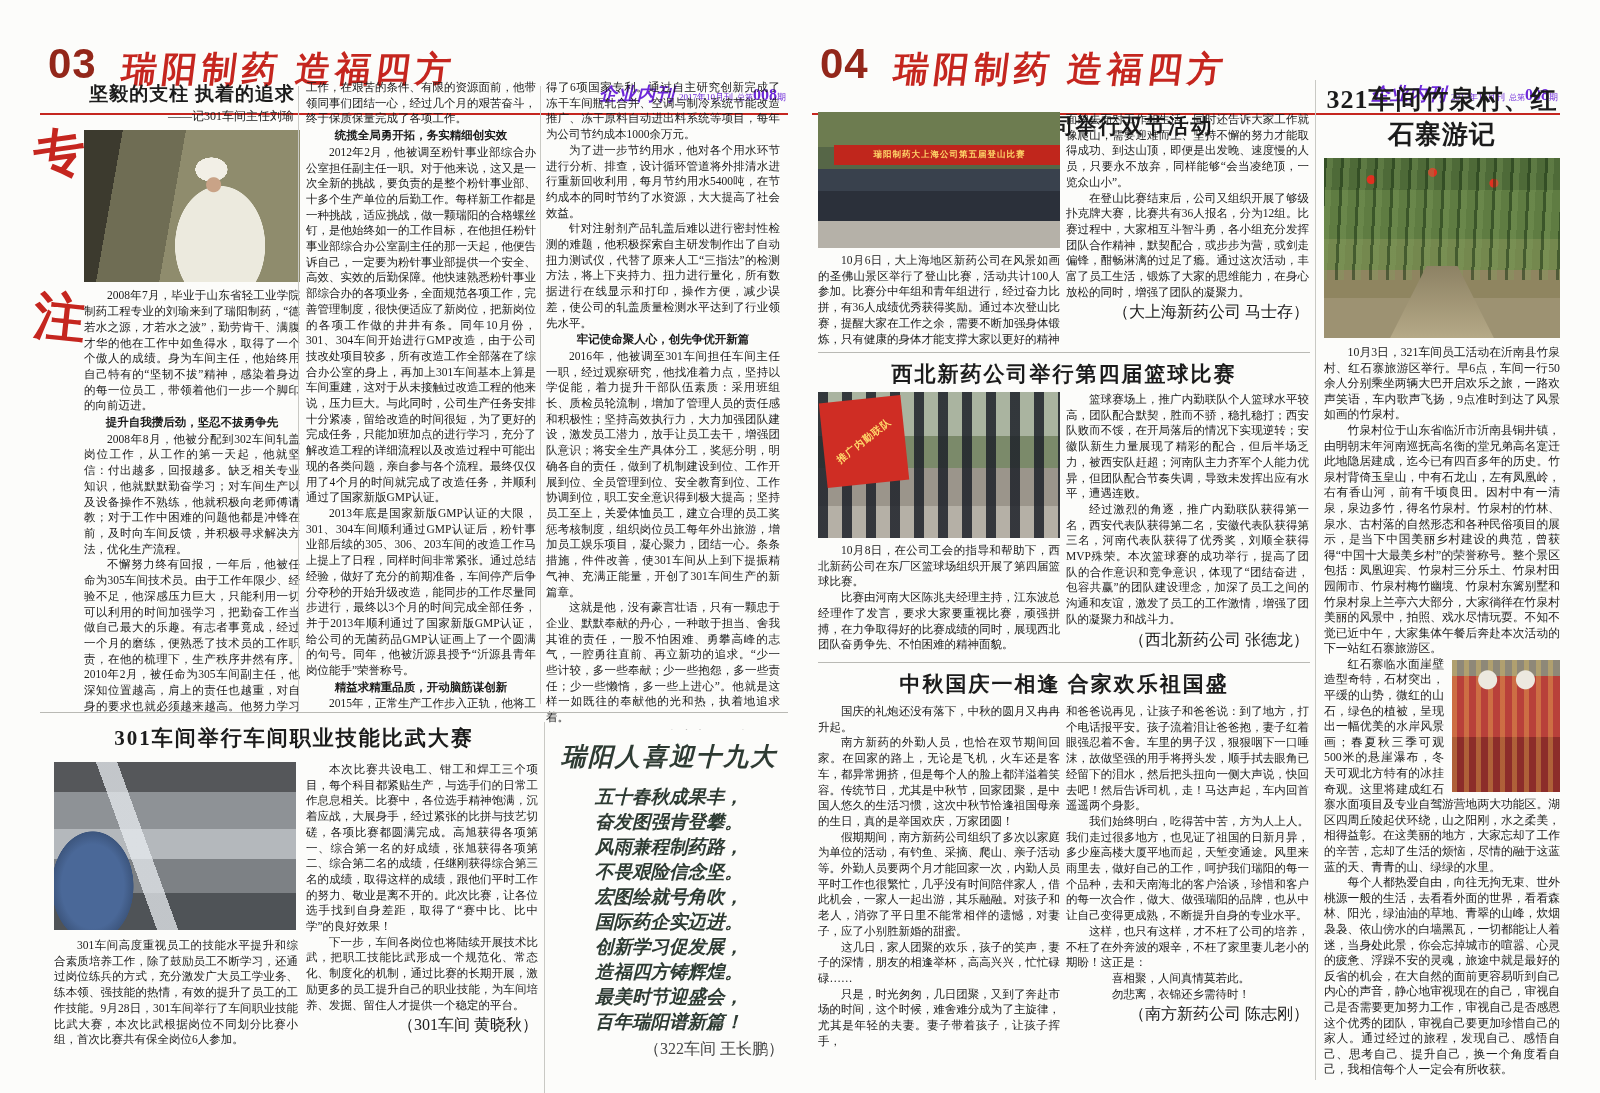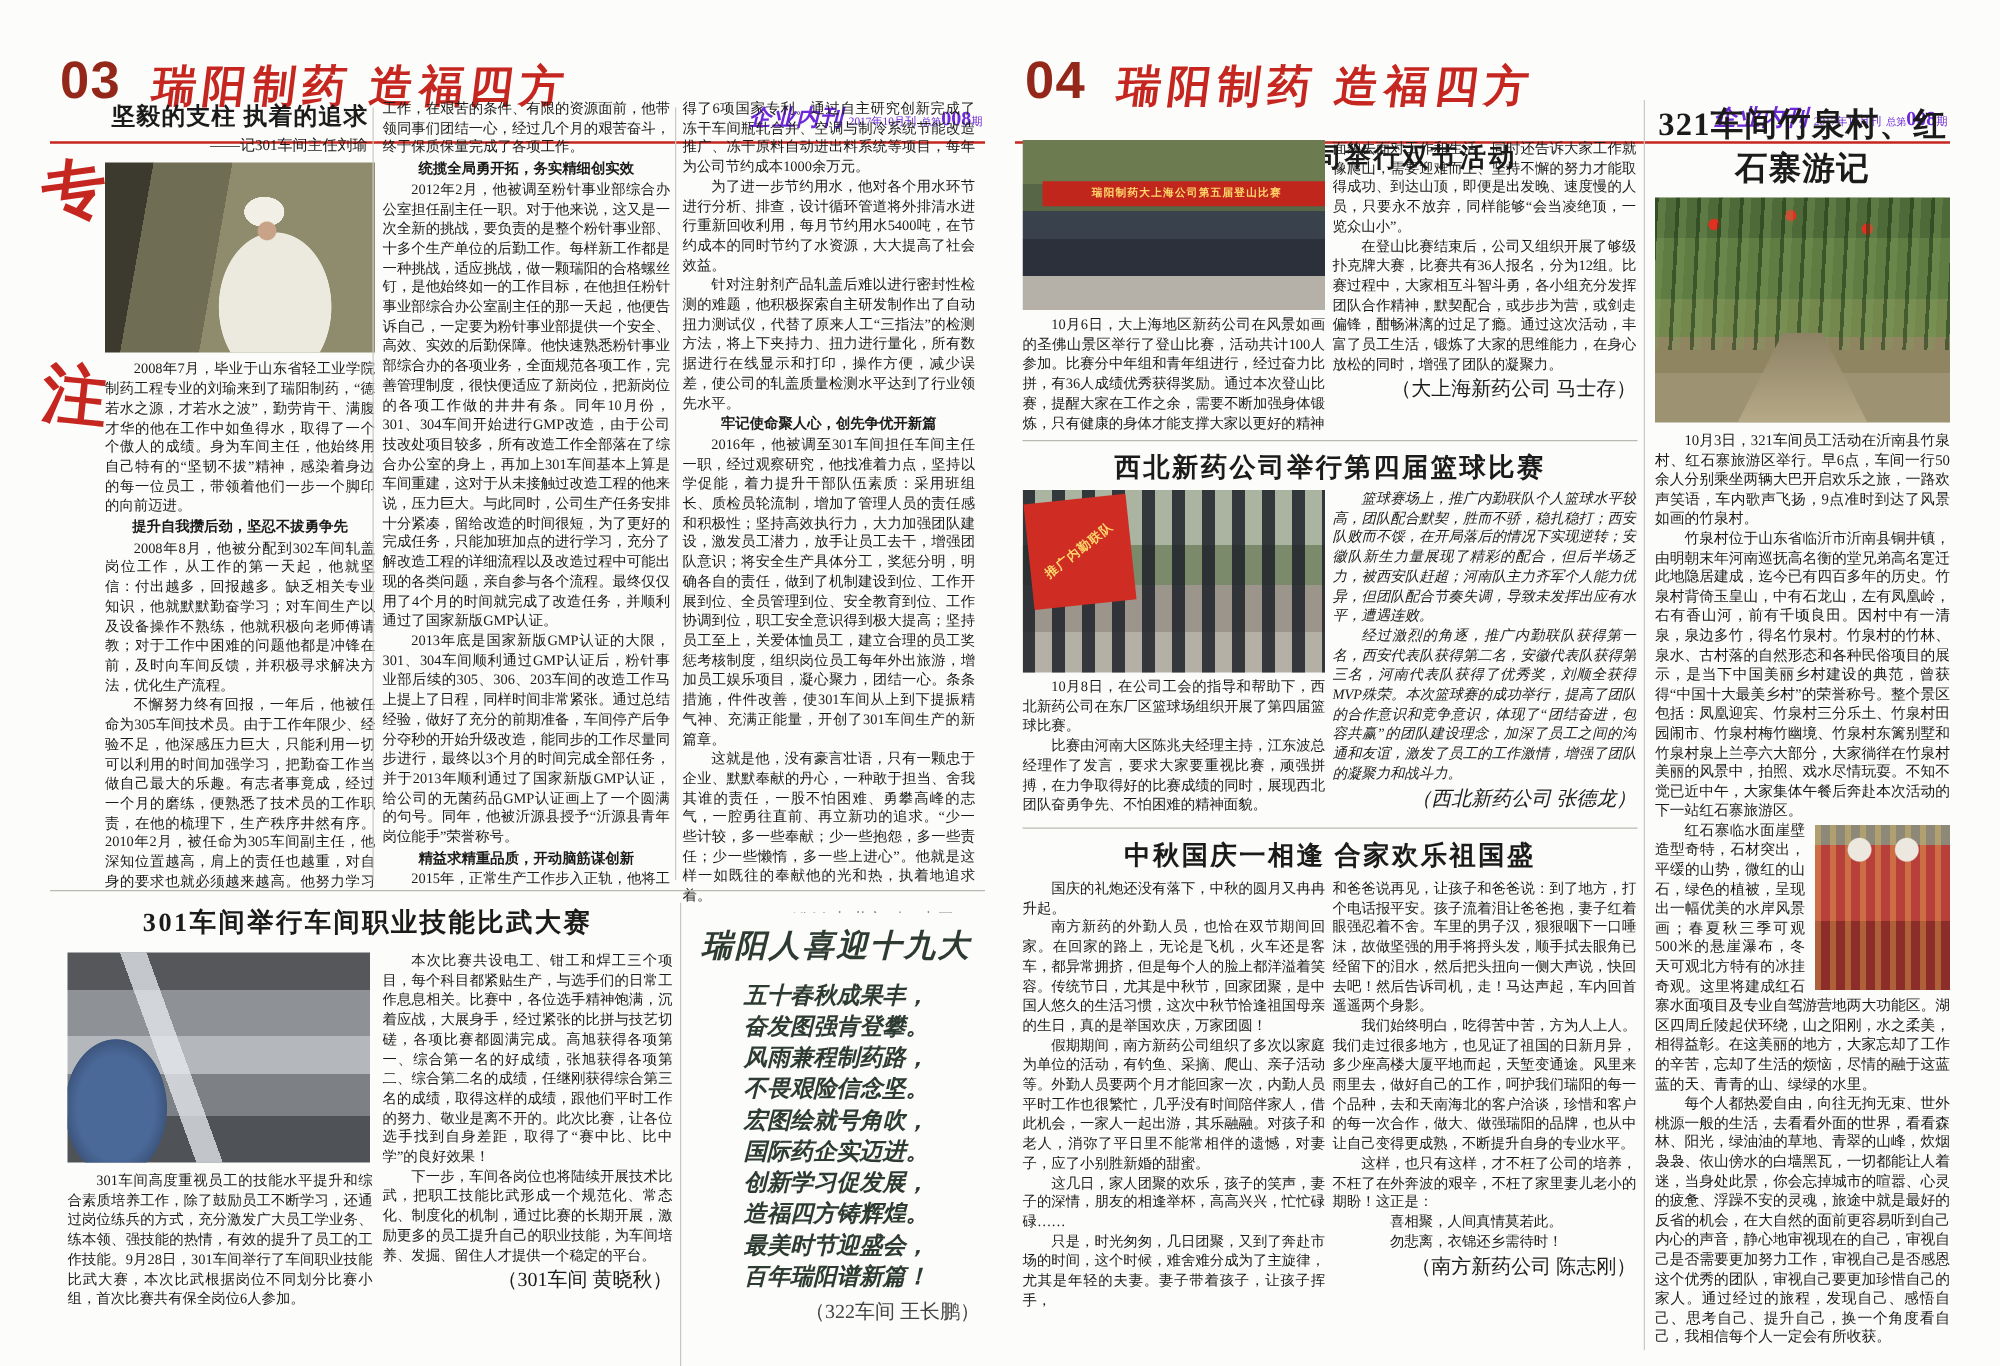--- a/index.html
+++ b/index.html
@@ -80,21 +80,21 @@
   #bb-title{left:6px;top:320px;width:492px;}
   #colC1{left:6px;top:352px;width:242px;height:272px;}
   #photo-bball{width:242px;height:146px;margin-bottom:5px;
     background:
       repeating-linear-gradient(90deg, rgba(30,34,42,.85) 0 10px, rgba(30,34,42,0) 10px 24px),
       linear-gradient(180deg,#aab4a0 0 30%,#7b8a6a 30% 52%,#9b958b 52% 78%,#b5b0a6 78% 100%);}
   #photo-bball .flag{position:absolute;left:2%;top:5%;width:34%;height:58%;background:#cf2d24;
       transform:rotate(-6deg);display:flex;align-items:center;justify-content:center;}
   #photo-bball .flag span{transform:rotate(-32deg);color:#ffd76a;font-size:10px;font-weight:bold;
       white-space:nowrap;letter-spacing:1px;}
-  #colC2{left:254px;top:352px;width:243px;height:272px;font-style:italic;}
+  #colC2{left:254px;top:352px;width:243px;height:272px;}
 
   #ma-title{left:6px;top:630px;width:492px;}
   #colD1{left:6px;top:664px;width:242px;height:375px;}
   #colD2{left:254px;top:664px;width:243px;height:375px;}
 
   #travel{position:absolute;left:512px;top:40px;width:236px;height:1002px;overflow:hidden;}
   .travel-title{font-size:26px;font-weight:bold;text-align:center;letter-spacing:1px;margin:2px 0 6px;}
   #photo-bamboo{width:236px;height:180px;margin-bottom:7px;
     background:
       radial-gradient(circle 5px at 20% 12%, #e03020 0 4px, transparent 5px),

